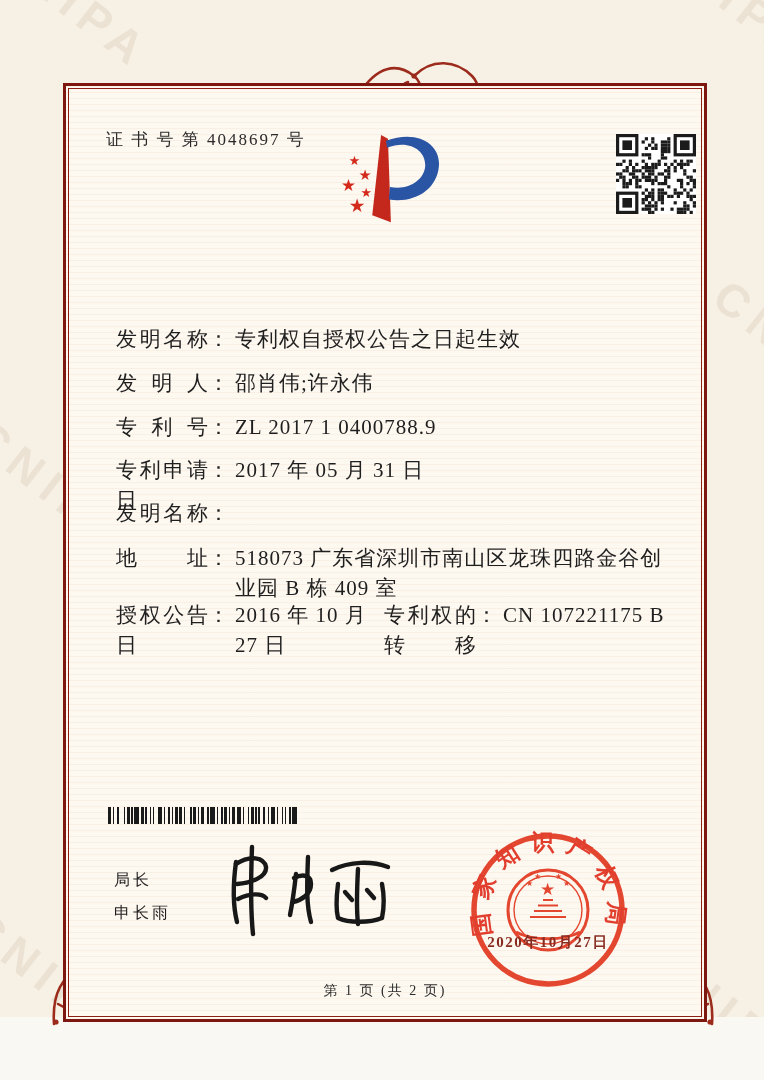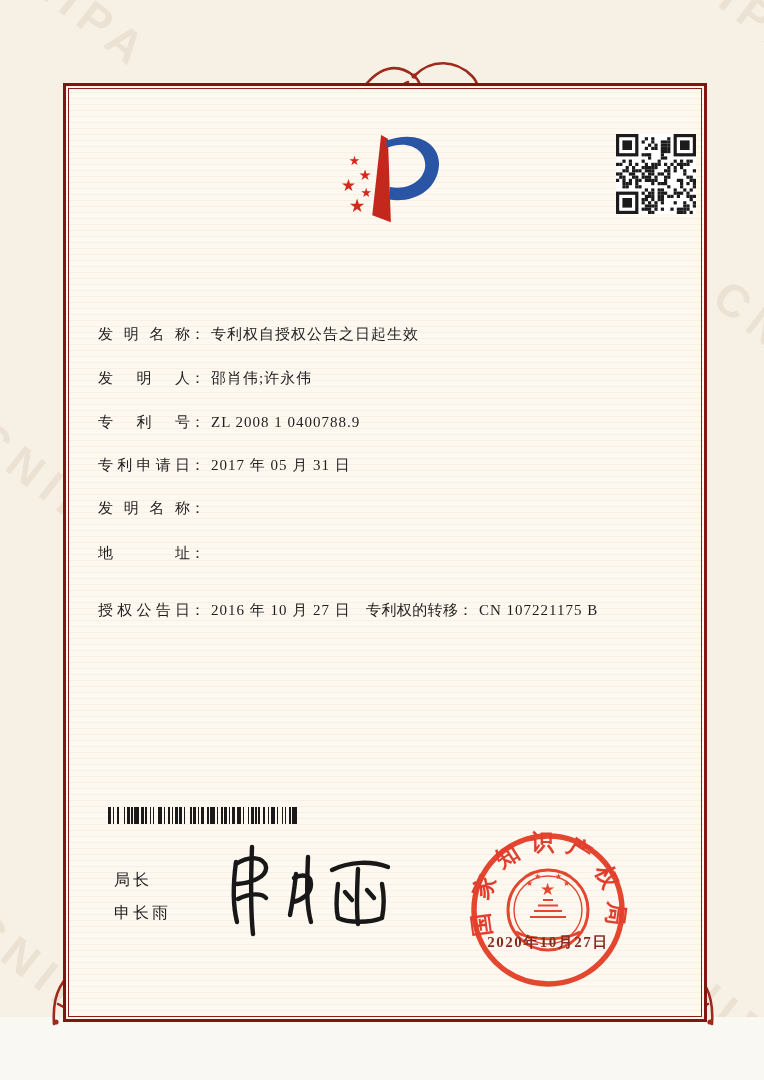--- a/index.html
+++ b/index.html
@@ -18,21 +18,21 @@
         background-image:repeating-linear-gradient(to bottom,rgba(214,164,132,0.10) 0 1px,transparent 1px 6px);}
   .cert::before{content:"";position:absolute;inset:2px;border:1px solid #8d1f15;pointer-events:none;}
   .abs{position:absolute;}
   
   .cert-no{left:40px;top:42px;font-size:17px;letter-spacing:2px;color:#2b2b2b;}
   .logo{left:256px;top:46px;width:126px;height:98px;}
   .qr{left:550px;top:48px;width:80px;height:80px;}
   .title{left:0;top:146px;width:100%;text-align:center;font-size:40px;font-weight:bold;
          letter-spacing:0.42em;text-indent:0.42em;color:#141414;}
   
-  .row{left:32px;font-size:15px;display:flex;align-items:flex-start;line-height:1.45;}
+  .row{left:50px;font-size:21px;display:flex;align-items:flex-start;line-height:1.45;}
   .flabel{display:inline-block;width:92px;text-align:justify;text-align-last:justify;flex:0 0 92px;}
   .colon{flex:0 0 auto;margin-right:6px;}
   .fvalue{letter-spacing:1px;}
   .addr-val{width:432px;}
   .pair1{width:268px;display:flex;}
   
   .paras{left:42px;top:545px;width:562px;font-size:14.5px;line-height:27.5px;letter-spacing:0.6px;}
   .paras p{margin:0;text-indent:2em;}
   
   .barcode{left:42px;top:721px;width:210px;height:17px;position:absolute;}
@@ -92,20 +92,21 @@
       <path d="M40,34 C50,14 74,8 92,16"></path>
       <path d="M14,70 C30,80 54,82 74,76"></path>
       <path d="M92,16 C97,22 97,32 90,38"></path>
     </g>
     <circle cx="40" cy="34" r="2.6" fill="#9c2b1c"></circle>
       <circle cx="12" cy="88" r="2.6" fill="#9c2b1c"></circle>
   </svg>
 
   <div class="cert">
 
+    <div class="abs cert-no">证 书 号 第 4048697 号</div>
 
     <svg class="abs logo" viewBox="0 0 126 100">
       <path d="M59,3 L66,7 L69,92 L50,85 Z" fill="#c4271b"></path>
       <path d="M64,9 C97,-3 120,13 118,35 C116,59 93,73 67,69 L68,56 C87,60 103,49 104,35 C105,19 88,7 65,16 Z" fill="#2a55a5"></path>
       <text x="26" y="34" font-size="13" fill="#d42a1c">★</text>
       <text x="36" y="49" font-size="15" fill="#d42a1c">★</text>
       <text x="18" y="60" font-size="17" fill="#d42a1c">★</text>
       <text x="38" y="66" font-size="13" fill="#d42a1c">★</text>
       <text x="26" y="82" font-size="19" fill="#d42a1c">★</text>
     </svg>
@@ -325,34 +326,35 @@
         <span class="fvalue">专利权自授权公告之日起生效</span>
     </div>
     <div class="abs row" style="top:282px">
       <span class="flabel">发明人</span>
         <span class="colon">：</span>
         <span class="fvalue">邵肖伟;许永伟</span>
     </div>
     <div class="abs row" style="top:326px">
       <span class="flabel">专利号</span>
         <span class="colon">：</span>
-        <span class="fvalue">ZL 2008 1 0400788.9</span>
+        <span class="fvalue">ZL 2017 1 0400788.9</span>
     </div>
     <div class="abs row" style="top:369px">
       <span class="flabel">专利申请日</span>
         <span class="colon">：</span>
         <span class="fvalue">2017 年 05 月 31 日</span>
     </div>
     <div class="abs row" style="top:412px">
       <span class="flabel">发明名称</span>
         <span class="colon">：</span>
     </div>
     <div class="abs row" style="top:457px">
       <span class="flabel">地址</span>
         <span class="colon">：</span>
+        <span class="fvalue addr-val">518073 广东省深圳市南山区龙珠四路金谷创业园 B 栋 409 室</span>
     </div>
     <div class="abs row" style="top:514px">
       <span class="pair1">
           <span class="flabel">授权公告日</span>
           <span class="colon">：</span>
           <span class="fvalue">2016 年 10 月 27 日</span>
         </span>
       <span style="display:flex">
           <span class="flabel">专利权的转移</span>
           <span class="colon">：</span>
@@ -442,15 +444,16 @@
       </g>
       <defs>
           <path id="sealArc" d="M 35.6,115.4 A 60,60 0 1 1 144.4,115.4" fill="none"></path>
         </defs>
       <text font-size="23" font-weight="bold" fill="#e03120" letter-spacing="11">
         <textPath href="#sealArc" startOffset="50%" text-anchor="middle">国家知识产权局</textPath>
       </text>
       <text x="90" y="127" text-anchor="middle" font-size="15" font-weight="bold" fill="#7e1c11" letter-spacing="1.5">2020年10月27日</text>
     </svg>
 
+    <div class="abs page-no">第 1 页 (共 2 页)</div>
   </div>
 
 </div>
 
 </body></html>

